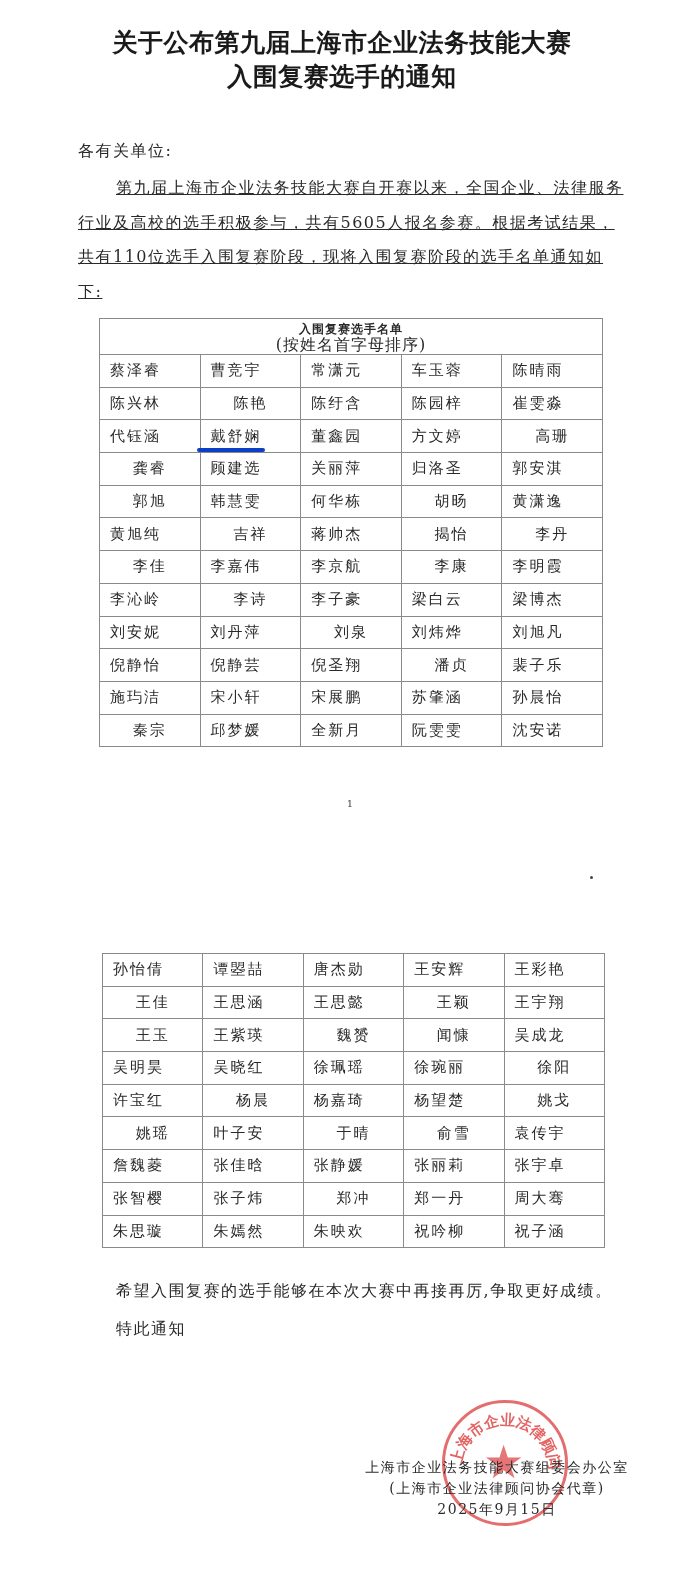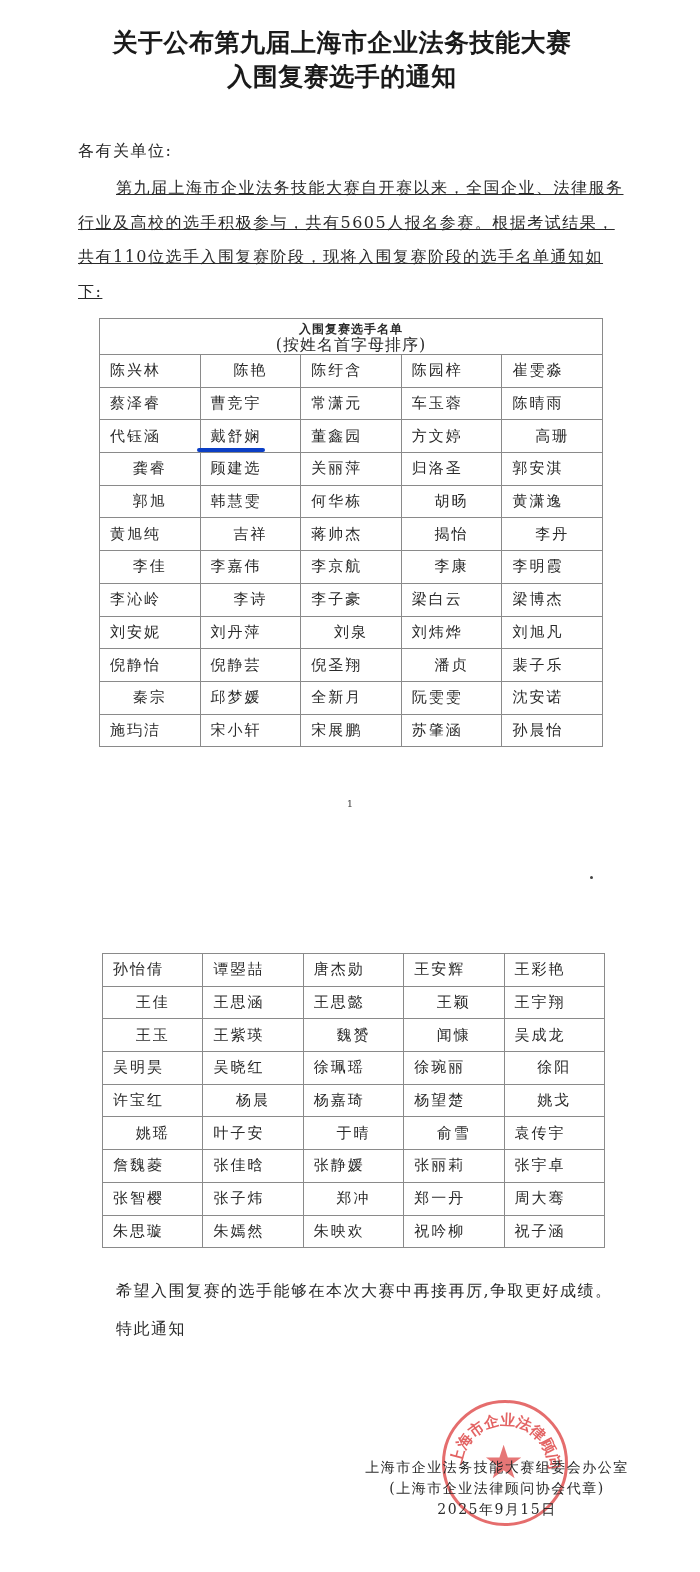--- a/index.html
+++ b/index.html
@@ -45,34 +45,34 @@
   <tbody>
       <tr>
     <td class="tbl-head" colspan="5">
       <span class="h1">入围复赛选手名单</span>
       <span class="h2">(按姓名首字母排序)</span>
     </td>
   </tr>
   </tbody>
     <tbody id="t1body">
       <tr>
+        <td class="col">蔡泽睿</td>
+        <td class="col">曹竞宇</td>
+        <td class="col">常潇元</td>
+        <td class="col">车玉蓉</td>
+        <td class="col">陈晴雨</td>
+      </tr>
+      <tr>
         <td class="col">陈兴林</td>
         <td class="col center">陈艳</td>
         <td class="col">陈纡含</td>
         <td class="col">陈园梓</td>
         <td class="col">崔雯淼</td>
       </tr>
       <tr>
-        <td class="col">蔡泽睿</td>
-        <td class="col">曹竞宇</td>
-        <td class="col">常潇元</td>
-        <td class="col">车玉蓉</td>
-        <td class="col">陈晴雨</td>
-      </tr>
-      <tr>
         <td class="col">代钰涵</td>
         <td class="col">戴舒娴</td>
         <td class="col">董鑫园</td>
         <td class="col">方文婷</td>
         <td class="col center">高珊</td>
       </tr>
       <tr>
         <td class="col center">龚睿</td>
         <td class="col">顾建选</td>
         <td class="col">关丽萍</td>
@@ -115,32 +115,32 @@
         <td class="col">刘旭凡</td>
       </tr>
       <tr>
         <td class="col">倪静怡</td>
         <td class="col">倪静芸</td>
         <td class="col">倪圣翔</td>
         <td class="col center">潘贞</td>
         <td class="col">裴子乐</td>
       </tr>
       <tr>
+        <td class="col">施玙洁</td>
+        <td class="col">宋小轩</td>
+        <td class="col">宋展鹏</td>
+        <td class="col">苏肇涵</td>
+        <td class="col">孙晨怡</td>
+      </tr>
+      <tr>
         <td class="col center">秦宗</td>
         <td class="col">邱梦媛</td>
         <td class="col">全新月</td>
         <td class="col">阮雯雯</td>
         <td class="col">沈安诺</td>
-      </tr>
-      <tr>
-        <td class="col">施玙洁</td>
-        <td class="col">宋小轩</td>
-        <td class="col">宋展鹏</td>
-        <td class="col">苏肇涵</td>
-        <td class="col">孙晨怡</td>
       </tr>
     </tbody>
 </table>
 
 <div class="underline-mark"></div>
 
 <div class="page-num">1</div>
 <div class="dot"></div>
 
 <table class="names tbl2">

